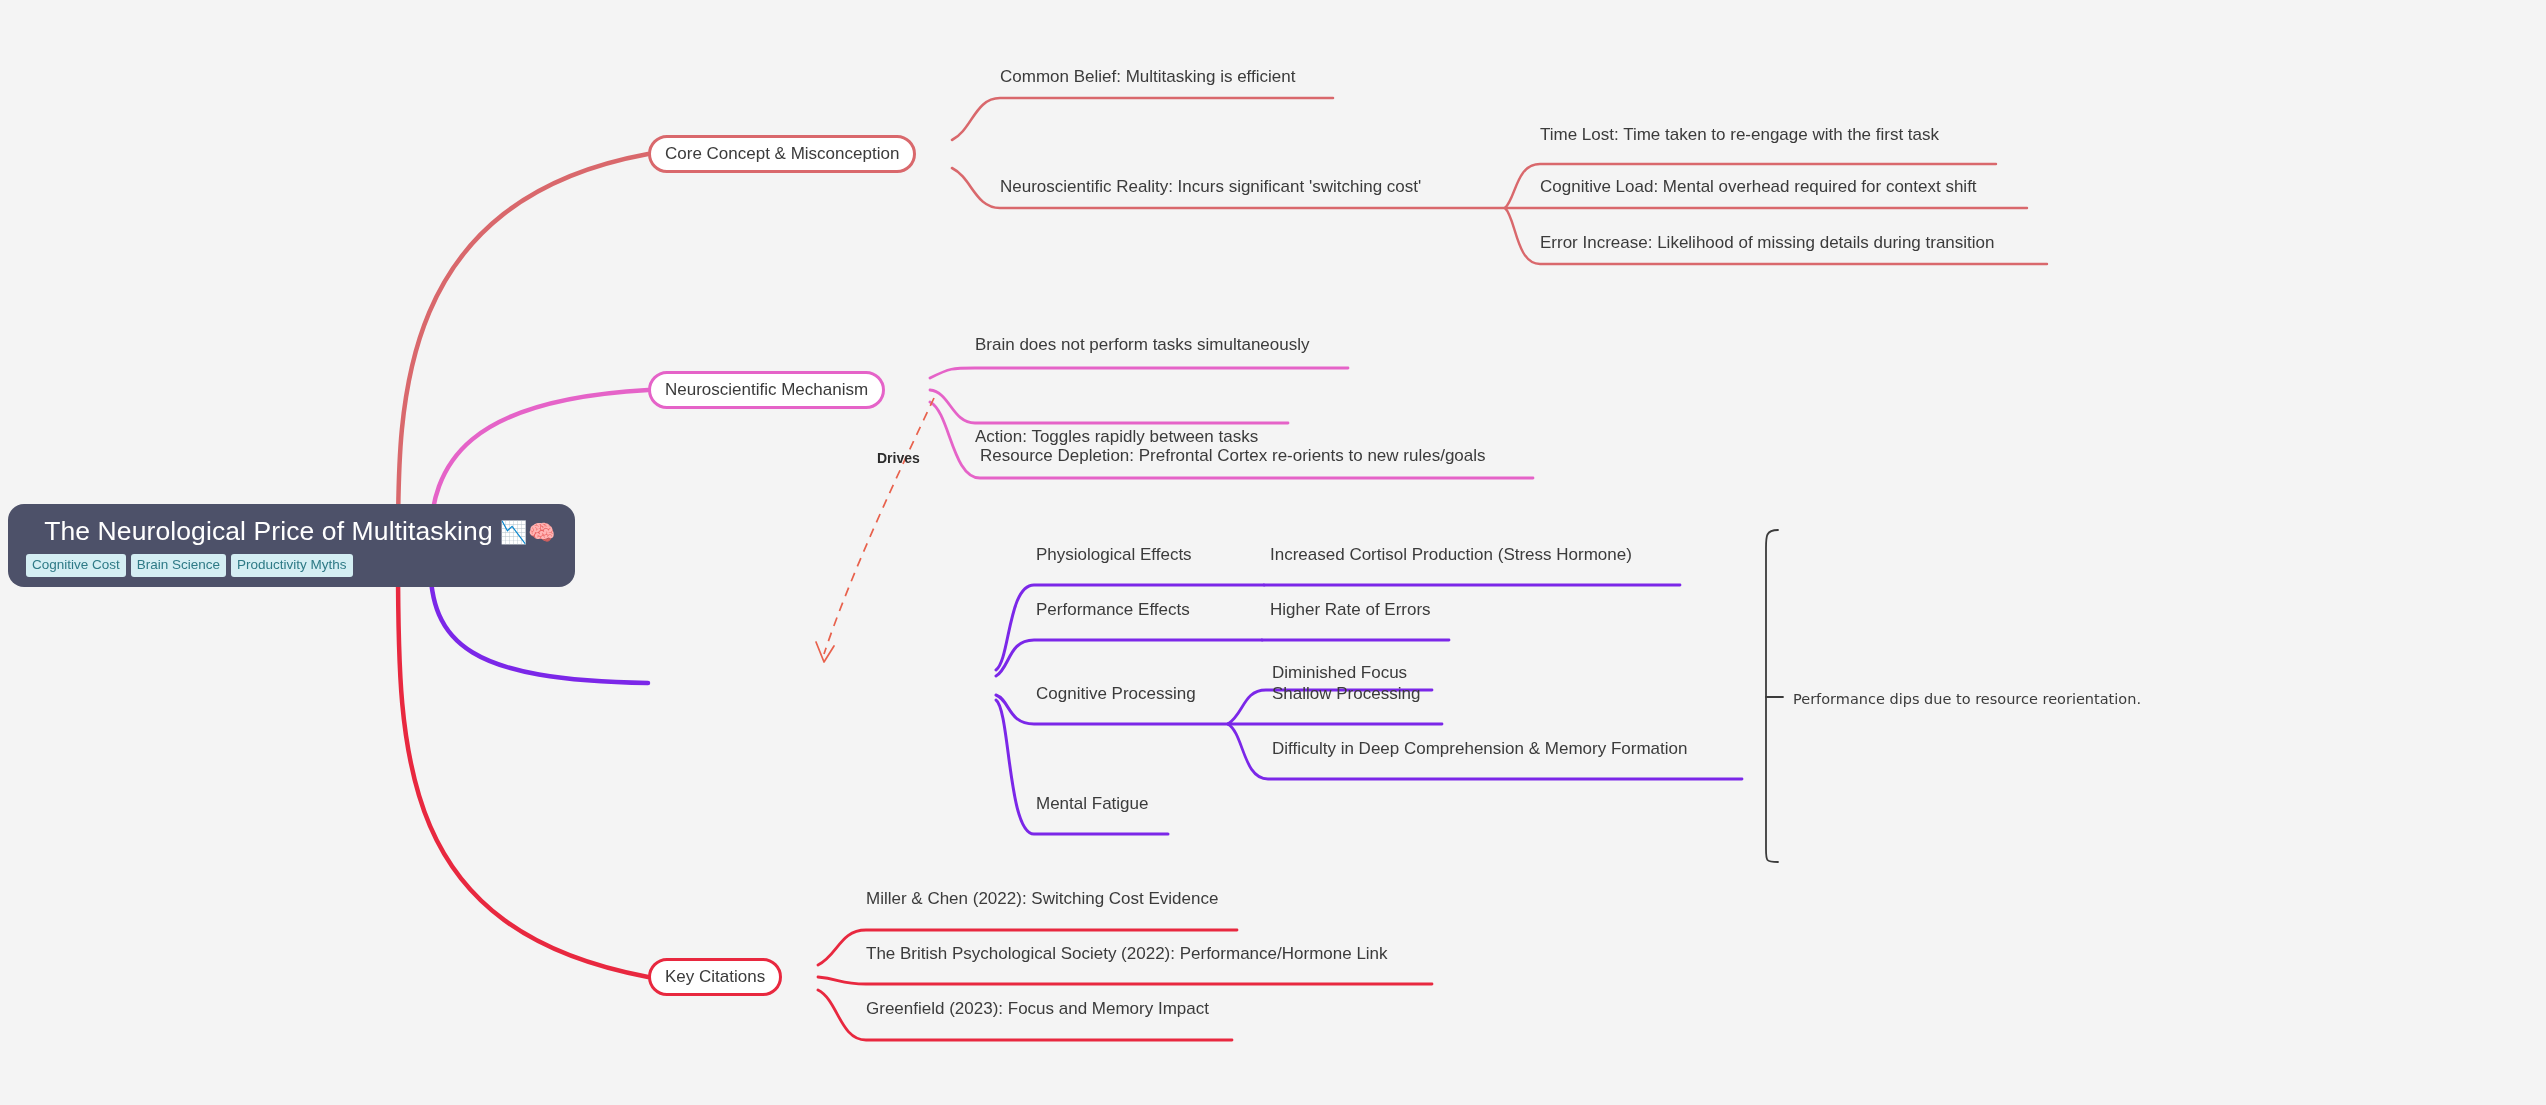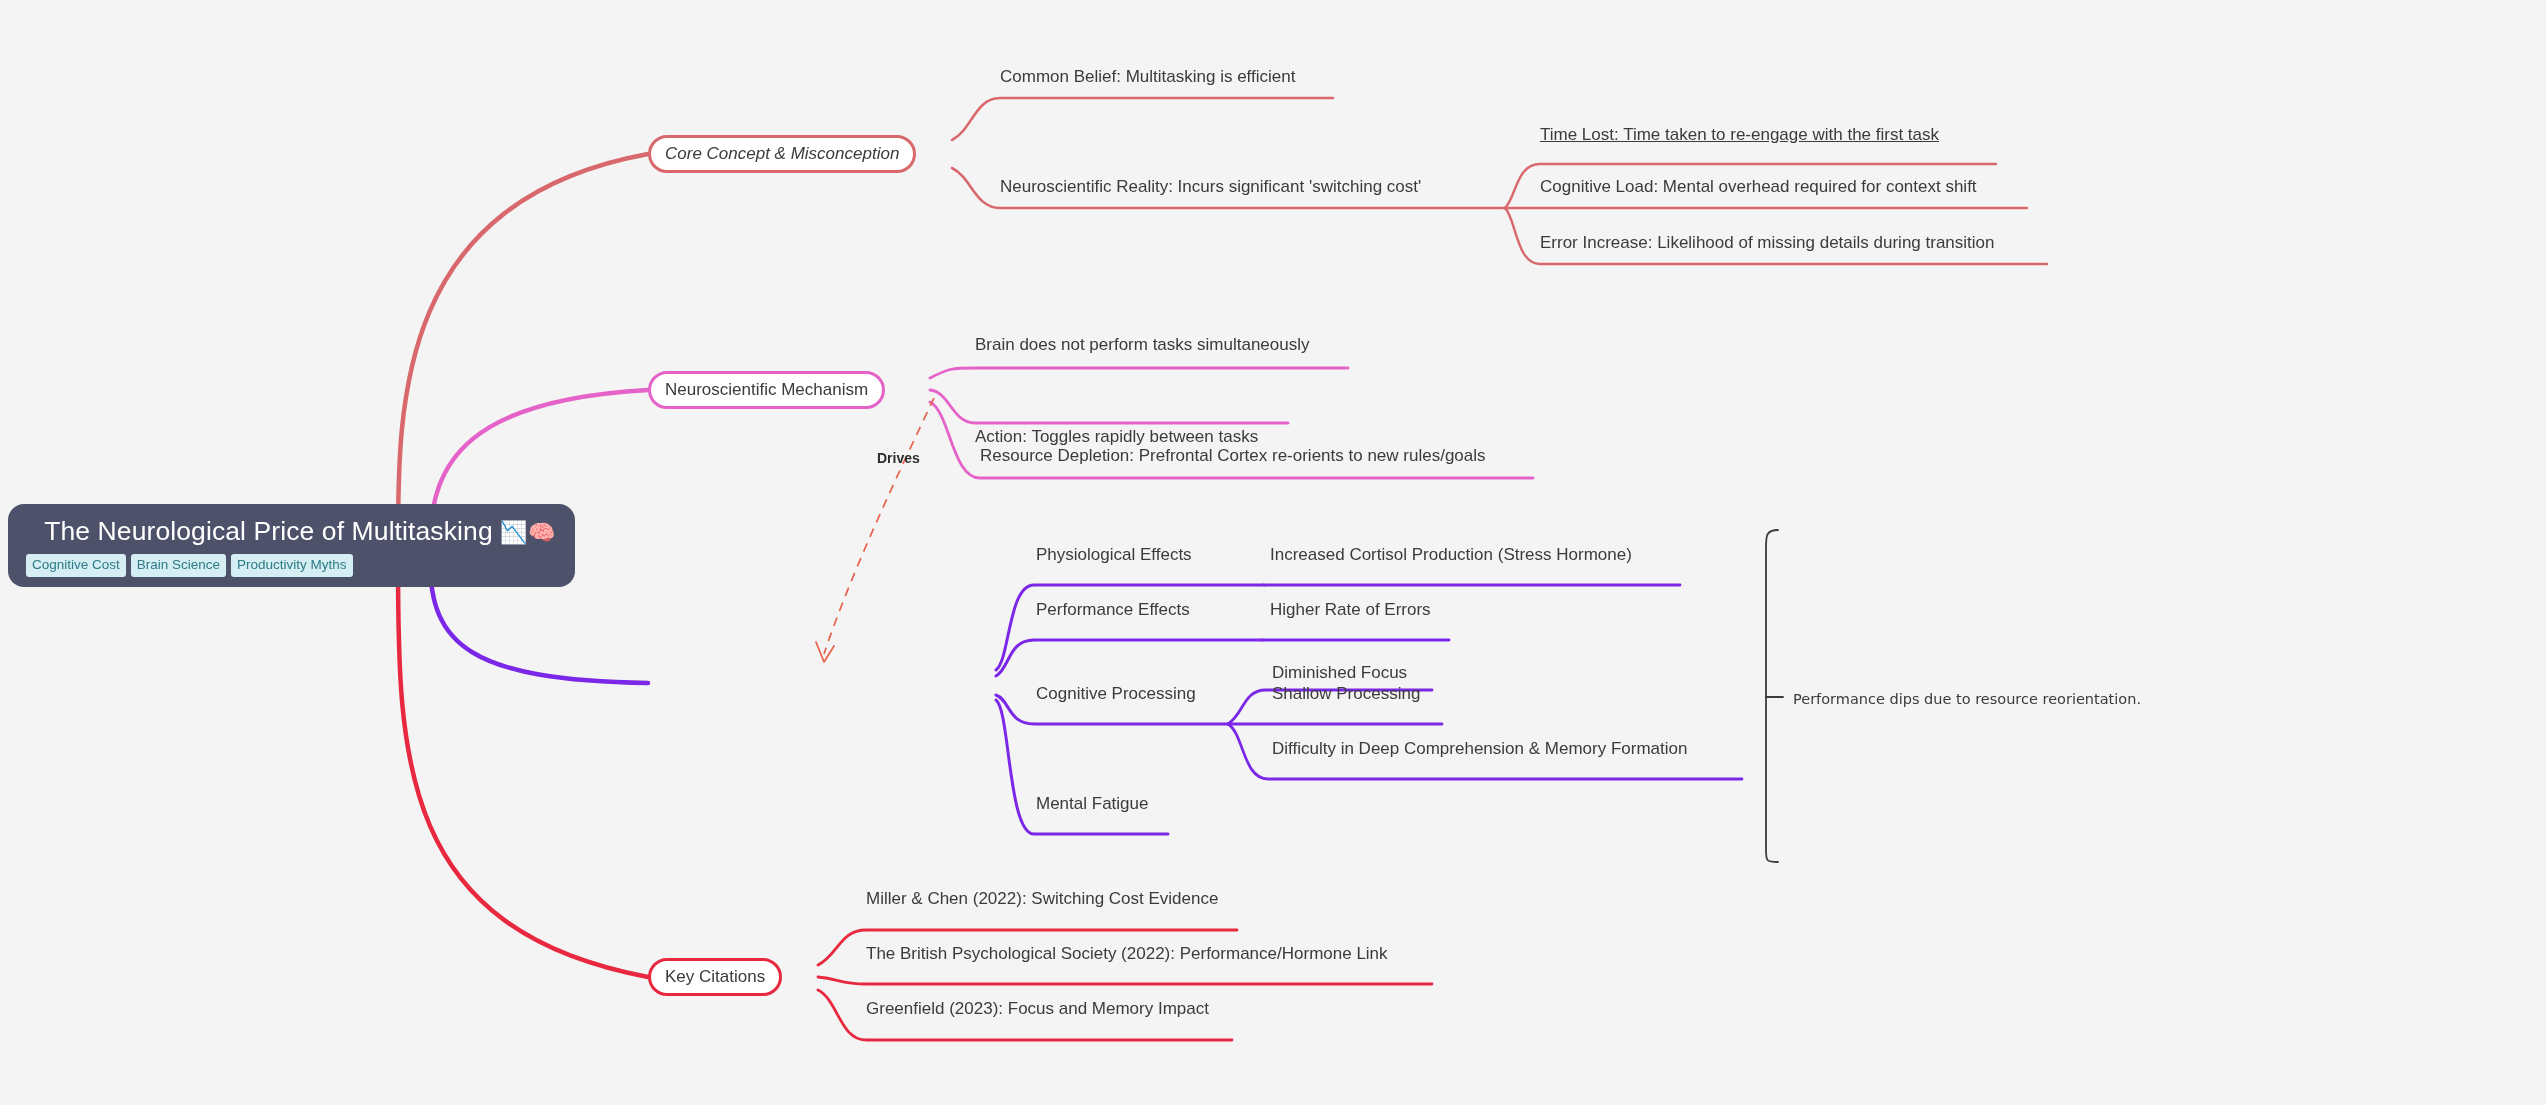--- a/index.html
+++ b/index.html
@@ -179,27 +179,27 @@
       <span>The Neurological Price of Multitasking</span>
       <span class="root-emoji">📉🧠</span>
     </div>
     <div class="root-tags">
       <span class="root-tag">Cognitive Cost</span>
       <span class="root-tag">Brain Science</span>
       <span class="root-tag">Productivity Myths</span>
     </div>
   </div>
 
-  <div class="pill" style="left:648px; top:135px; border-color:#d9686c;font-style:italic;">Core Concept &amp; Misconception</div>
+  <div class="pill" style="left:648px; top:135px; border-color:#d9686c;">Core Concept &amp; Misconception</div>
 
   <div class="leaf" style="left:1000px; top:68px;">Common Belief: Multitasking is efficient</div>
 
   <div class="leaf" style="left:1000px; top:178px;">Neuroscientific Reality: Incurs significant 'switching cost'</div>
 
-  <div class="leaf" style="left:1540px; top:126px;text-decoration:underline;">Time Lost: Time taken to re-engage with the first task</div>
+  <div class="leaf" style="left:1540px; top:126px;">Time Lost: Time taken to re-engage with the first task</div>
   <div class="leaf" style="left:1540px; top:178px;">Cognitive Load: Mental overhead required for context shift</div>
   <div class="leaf" style="left:1540px; top:234px;">Error Increase: Likelihood of missing details during transition</div>
 
   <div class="pill" style="left:648px; top:371px; border-color:#e563c8;">Neuroscientific Mechanism</div>
 
   <div class="leaf" style="left:975px; top:336px;">Brain does not perform tasks simultaneously</div>
   <div class="leaf" style="left:975px; top:391px;margin-top:37px;">Action: Toggles rapidly between tasks</div>
   <div class="leaf" style="left:980px; top:447px;">Resource Depletion: Prefrontal Cortex re-orients to new rules/goals</div>
 
   <div class="rel-label" style="left:877px; top:450px;">Drives</div>

